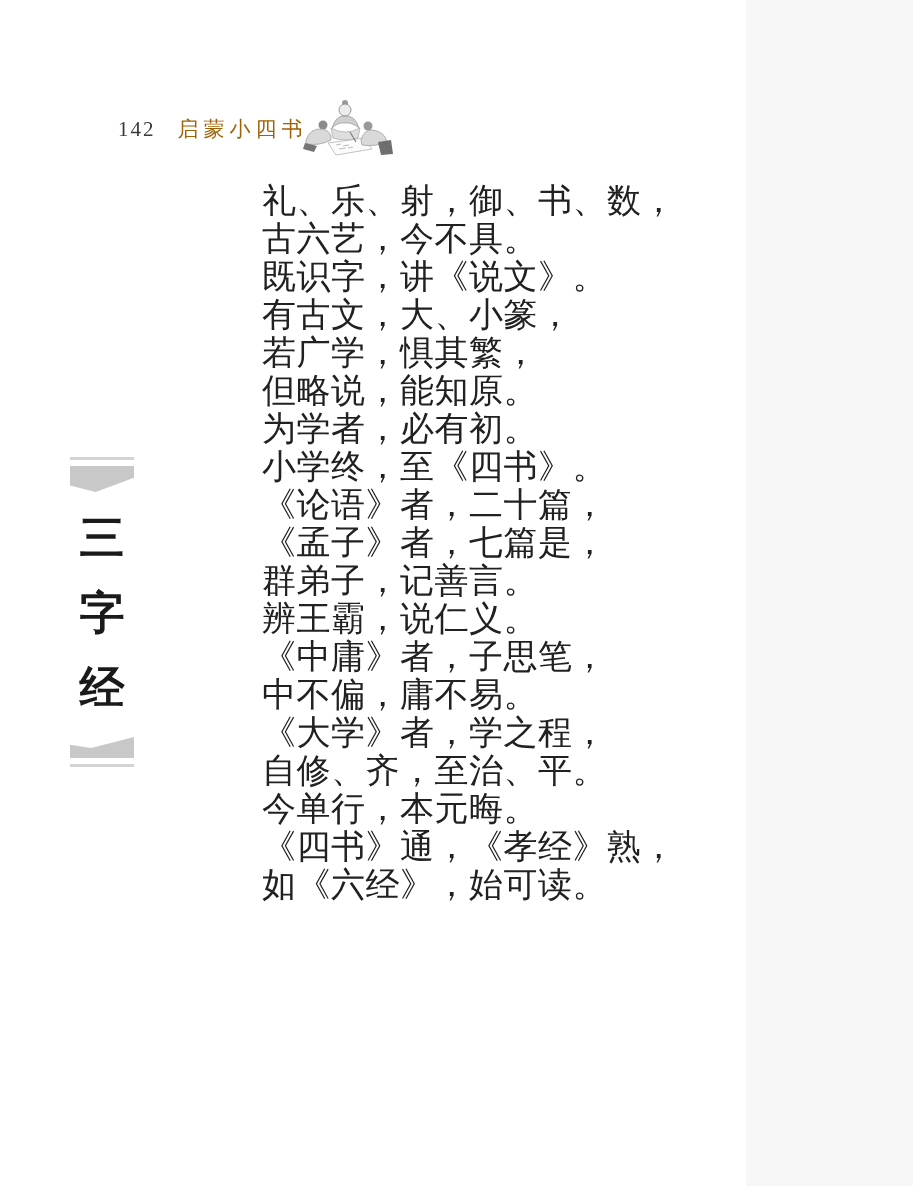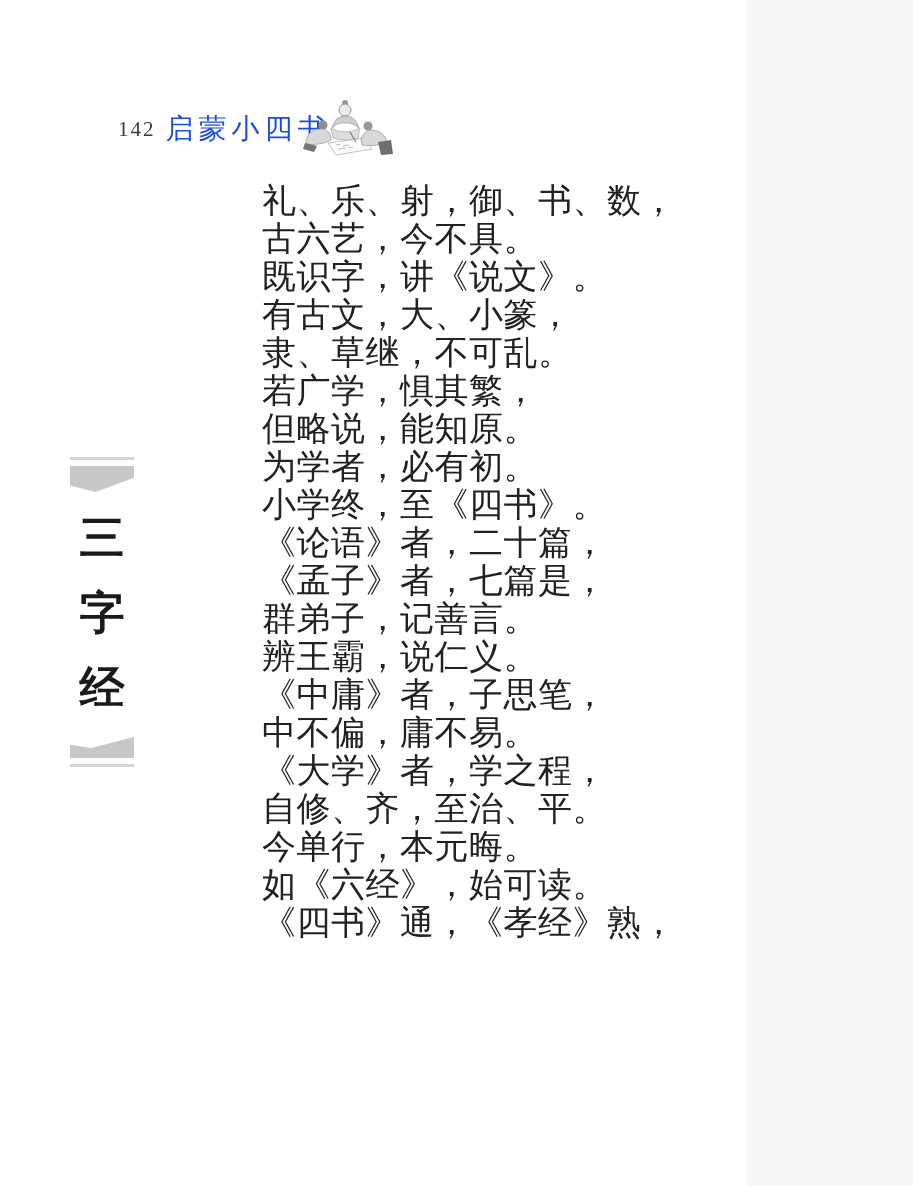--- a/index.html
+++ b/index.html
@@ -14,21 +14,21 @@
   }
   
   .header{
     position:absolute;left:118px;top:112px;height:34px;
     display:flex;align-items:center;color:#333333;
   }
   .pnum{
     font-size:21px;letter-spacing:2px;color:#3a3a3a;
   }
   .btitle{
-    margin-left:10px;font-size:28px;letter-spacing:5px;color:#1d4ed8;
+    margin-left:22px;font-size:21px;letter-spacing:5px;color:#a16207;
   }
   .illu{
     position:absolute;left:298px;top:98px;
   }
   
   .sidebar{
     position:absolute;left:70px;top:457px;width:64px;
   }
   .orn-line{
     height:3px;background:#d4d4d4;
@@ -102,31 +102,30 @@
       </div>
     <div class="orn-block bottom"></div>
     <div class="orn-line bottom"></div>
   </aside>
 
   <main class="content" id="textlines">
       <div class="line">礼、乐、射，御、书、数，</div>
       <div class="line">古六艺，今不具。</div>
       <div class="line">既识字，讲《说文》。</div>
       <div class="line">有古文，大、小篆，</div>
-      <div class="line">隶、草继，不可乱。</div>
       <div class="line">若广学，惧其繁，</div>
       <div class="line">但略说，能知原。</div>
       <div class="line">为学者，必有初。</div>
       <div class="line">小学终，至《四书》。</div>
       <div class="line">《论语》者，二十篇，</div>
       <div class="line">《孟子》者，七篇是，</div>
       <div class="line">群弟子，记善言。</div>
       <div class="line">辨王霸，说仁义。</div>
       <div class="line">《中庸》者，子思笔，</div>
       <div class="line">中不偏，庸不易。</div>
       <div class="line">《大学》者，学之程，</div>
       <div class="line">自修、齐，至治、平。</div>
       <div class="line">今单行，本元晦。</div>
+      <div class="line">《四书》通，《孝经》熟，</div>
       <div class="line">如《六经》，始可读。</div>
-      <div class="line">《四书》通，《孝经》熟，</div>
     </main>
 
 </div>
 
 </body></html>

